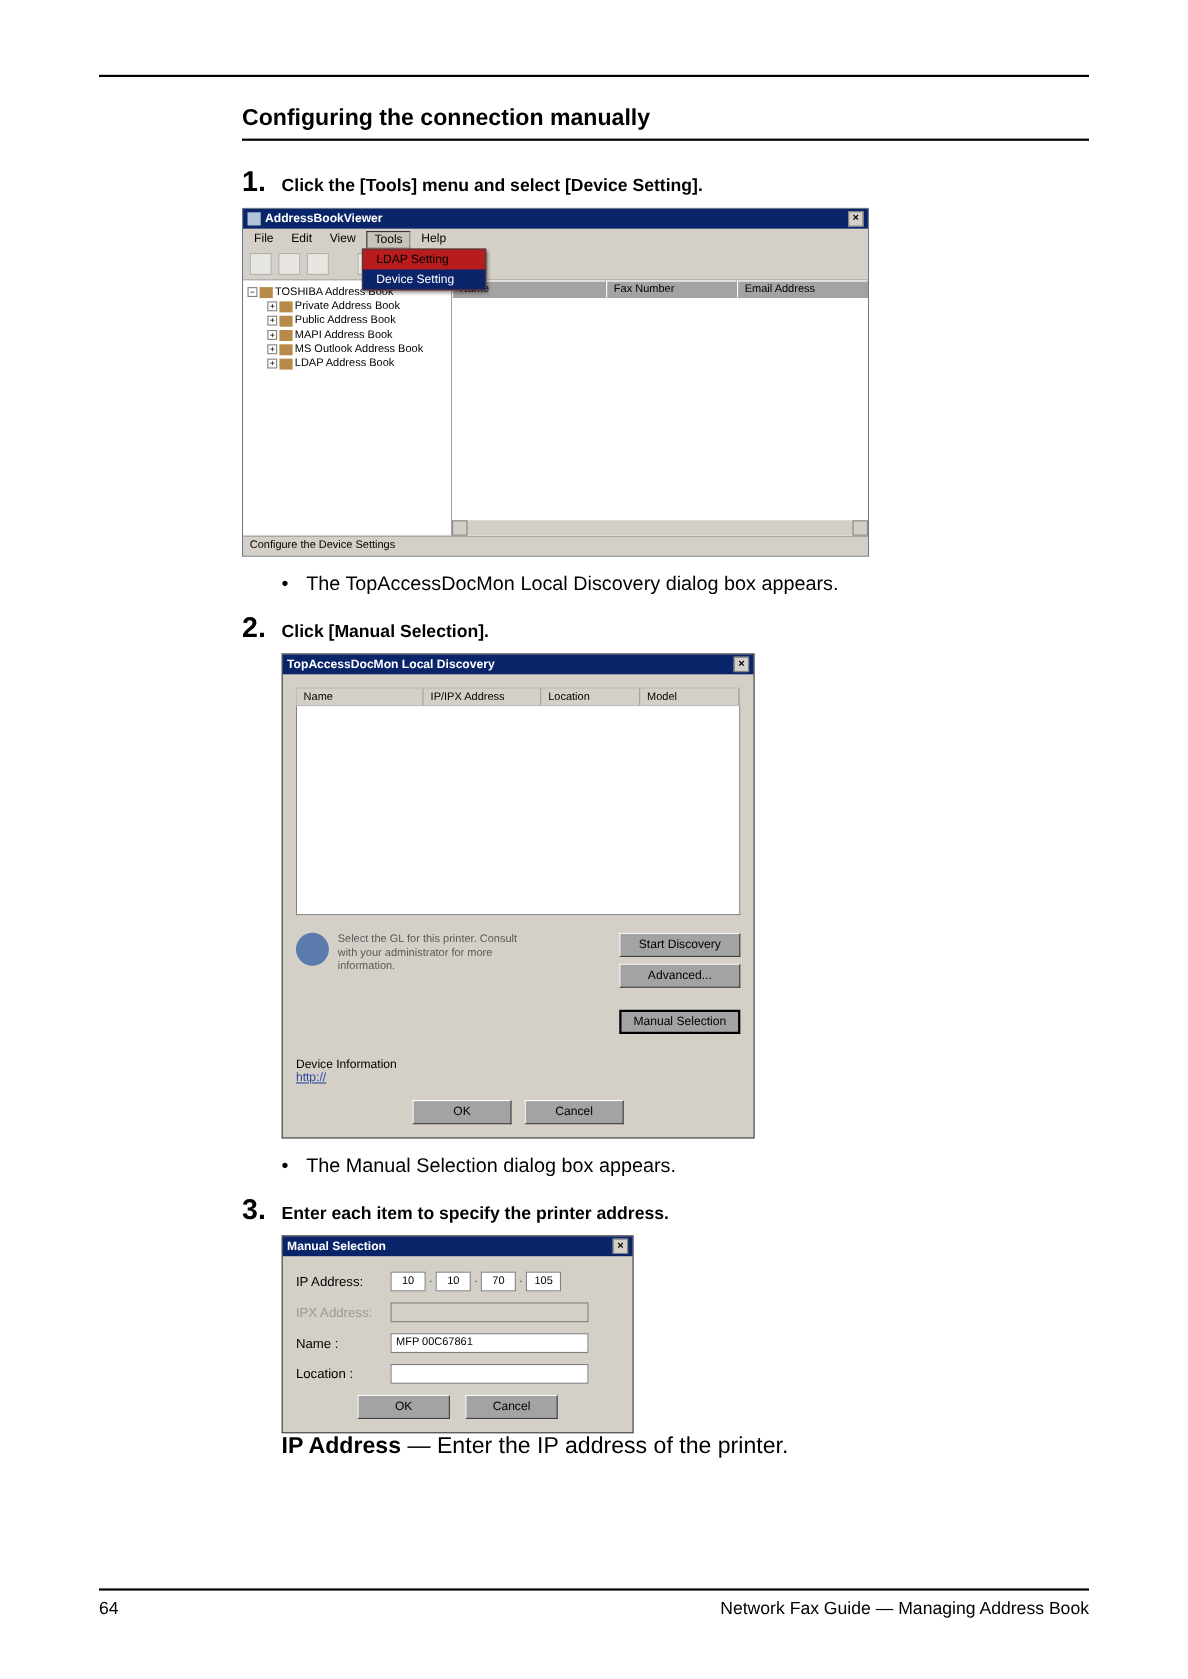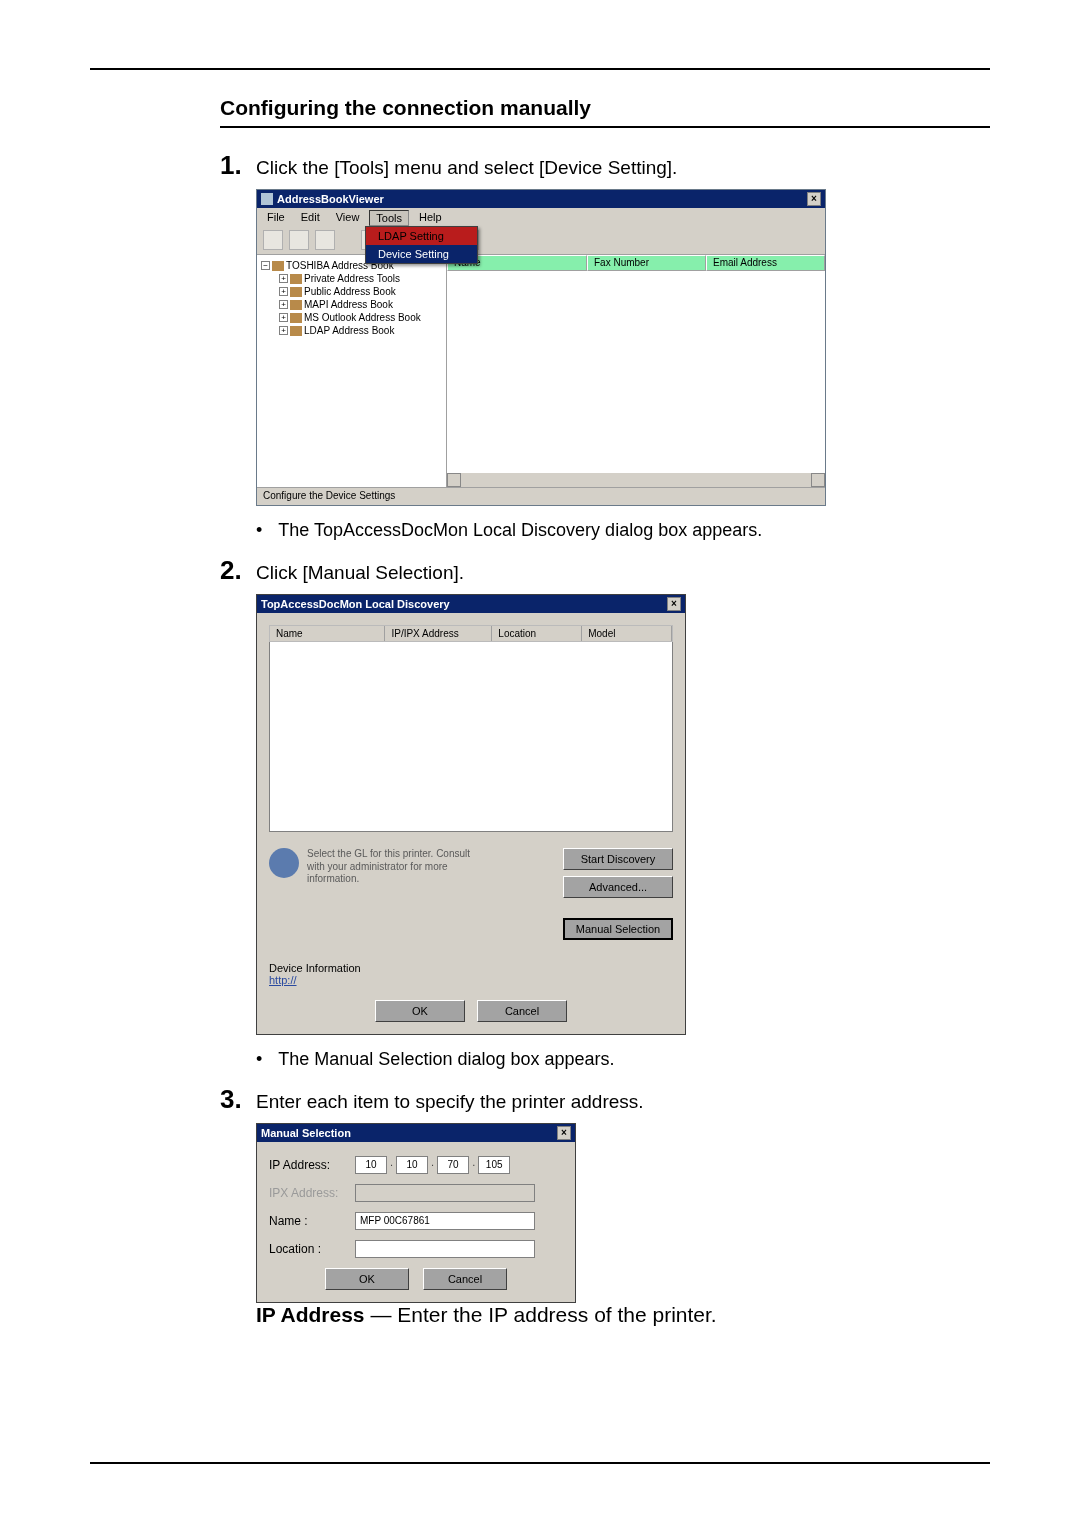--- a/index.html
+++ b/index.html
@@ -35,43 +35,42 @@
     margin-top: 6px;
     margin-bottom: 8px;
   }
   .step-num {
     font-size: 26px;
     font-weight: bold;
     margin-right: 10px;
     min-width: 26px;
   }
   .step-text {
-    font-size: 19px;
-    font-weight: normal;
+    font-size: 16px;
+    font-weight: bold;
   }
   .bullet-row {
     display: flex;
     margin-left: 36px;
     margin-top: 14px;
     margin-bottom: 14px;
     font-size: 18px;
   }
   .bullet-dot {
     margin-right: 16px;
   }
   .note-row {
     margin-left: 36px;
     font-size: 21px;
   }
   .note-bold { font-weight: bold; }
 
   
   .shot1 {
     width: 570px;
-    margin-left: 36px;
     border: 1px solid #6a7a8a;
     background: #d4d0c8;
     font-size: 10px;
   }
   .titlebar1 {
     background: #0a246a;
     color: #fff;
     display: flex;
     align-items: center;
     justify-content: space-between;
@@ -141,21 +140,21 @@
     width:9px; height:9px; border:1px solid #808080; font-size:8px; line-height:7px;
     text-align:center; display:inline-block;
   }
   .tree-icon {
     width:12px; height:10px; background:#b88a4a; display:inline-block;
   }
   .list1 {
     flex:1; display:flex; flex-direction:column;
   }
   .list-head {
-    display:flex; font-size:10px; background:#86efac; height:16px;
+    display:flex; font-size:10px; background:#a3a3a3; height:16px;
   }
   .list-head .col {
     border:1px solid #a0a0a0; border-left:1px solid #fff; border-top:1px solid #fff;
     padding:1px 6px;
   }
   .list-body { flex:1; background:#fff; position:relative; }
   .scroll-h {
     position:absolute; left:0; right:0; bottom:0; height:14px; background:#d4d0c8;
     display:flex; justify-content:space-between;
   }
@@ -293,21 +292,21 @@
           <div class="tree-root">
             <div class="tree-node">
               <span class="tree-box">−</span>
               <span class="tree-icon"></span>
               <span>TOSHIBA Address Book</span>
             </div>
             <div class="tree-children">
               <div class="tree-node">
                 <span class="tree-box">+</span>
                 <span class="tree-icon"></span>
-                <span>Private Address Tools</span>
+                <span>Private Address Book</span>
               </div>
               <div class="tree-node">
                 <span class="tree-box">+</span>
                 <span class="tree-icon"></span>
                 <span>Public Address Book</span>
               </div>
               <div class="tree-node">
                 <span class="tree-box">+</span>
                 <span class="tree-icon"></span>
                 <span>MAPI Address Book</span>
@@ -437,13 +436,17 @@
 
     <div class="note-row">
       <span class="note-bold">IP Address</span><span> — Enter the IP address of the printer.</span>
     </div>
 
   </div>
 </div>
 
 <div class="footer">
   <hr class="hr-bottom">
+  <div class="footer-row">
+    <span>64</span>
+    <span>Network Fax Guide — Managing Address Book</span>
+  </div>
 </div>
 
 </body></html>

